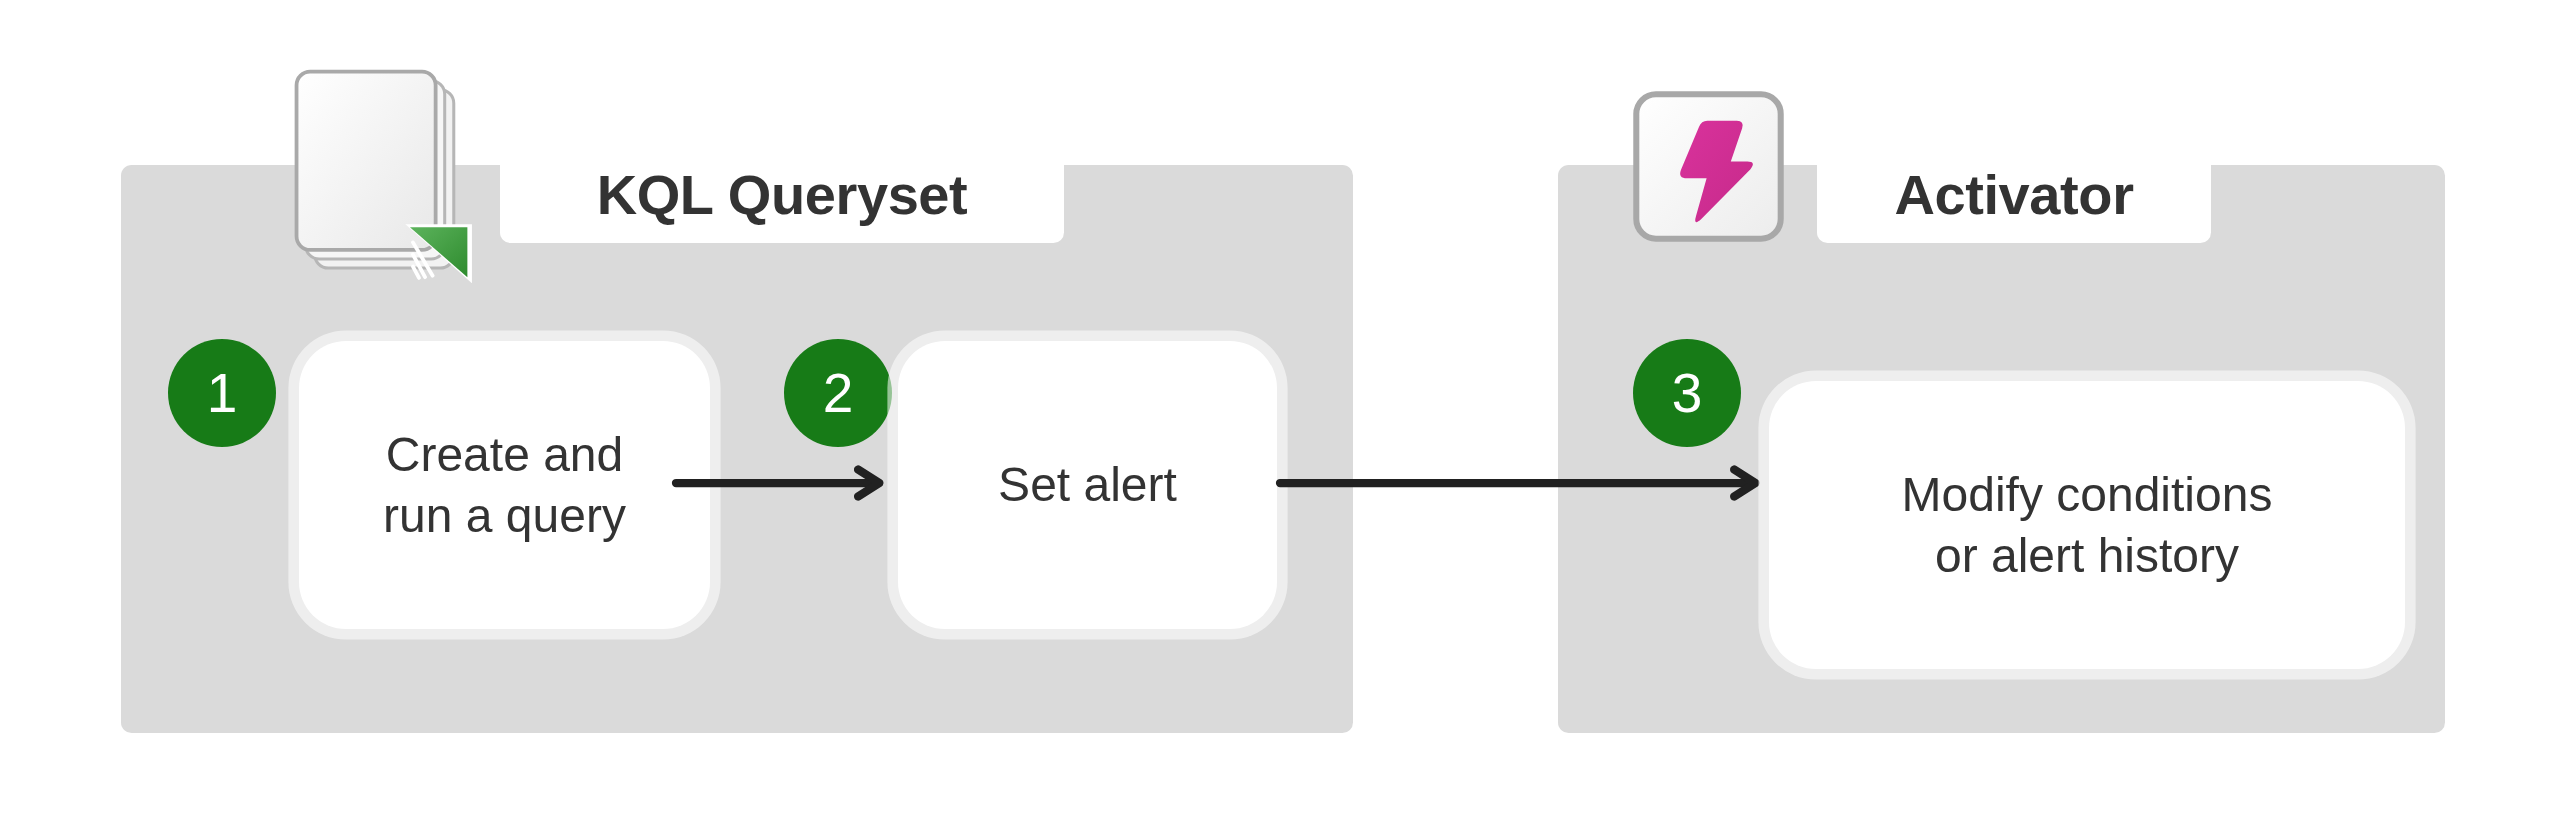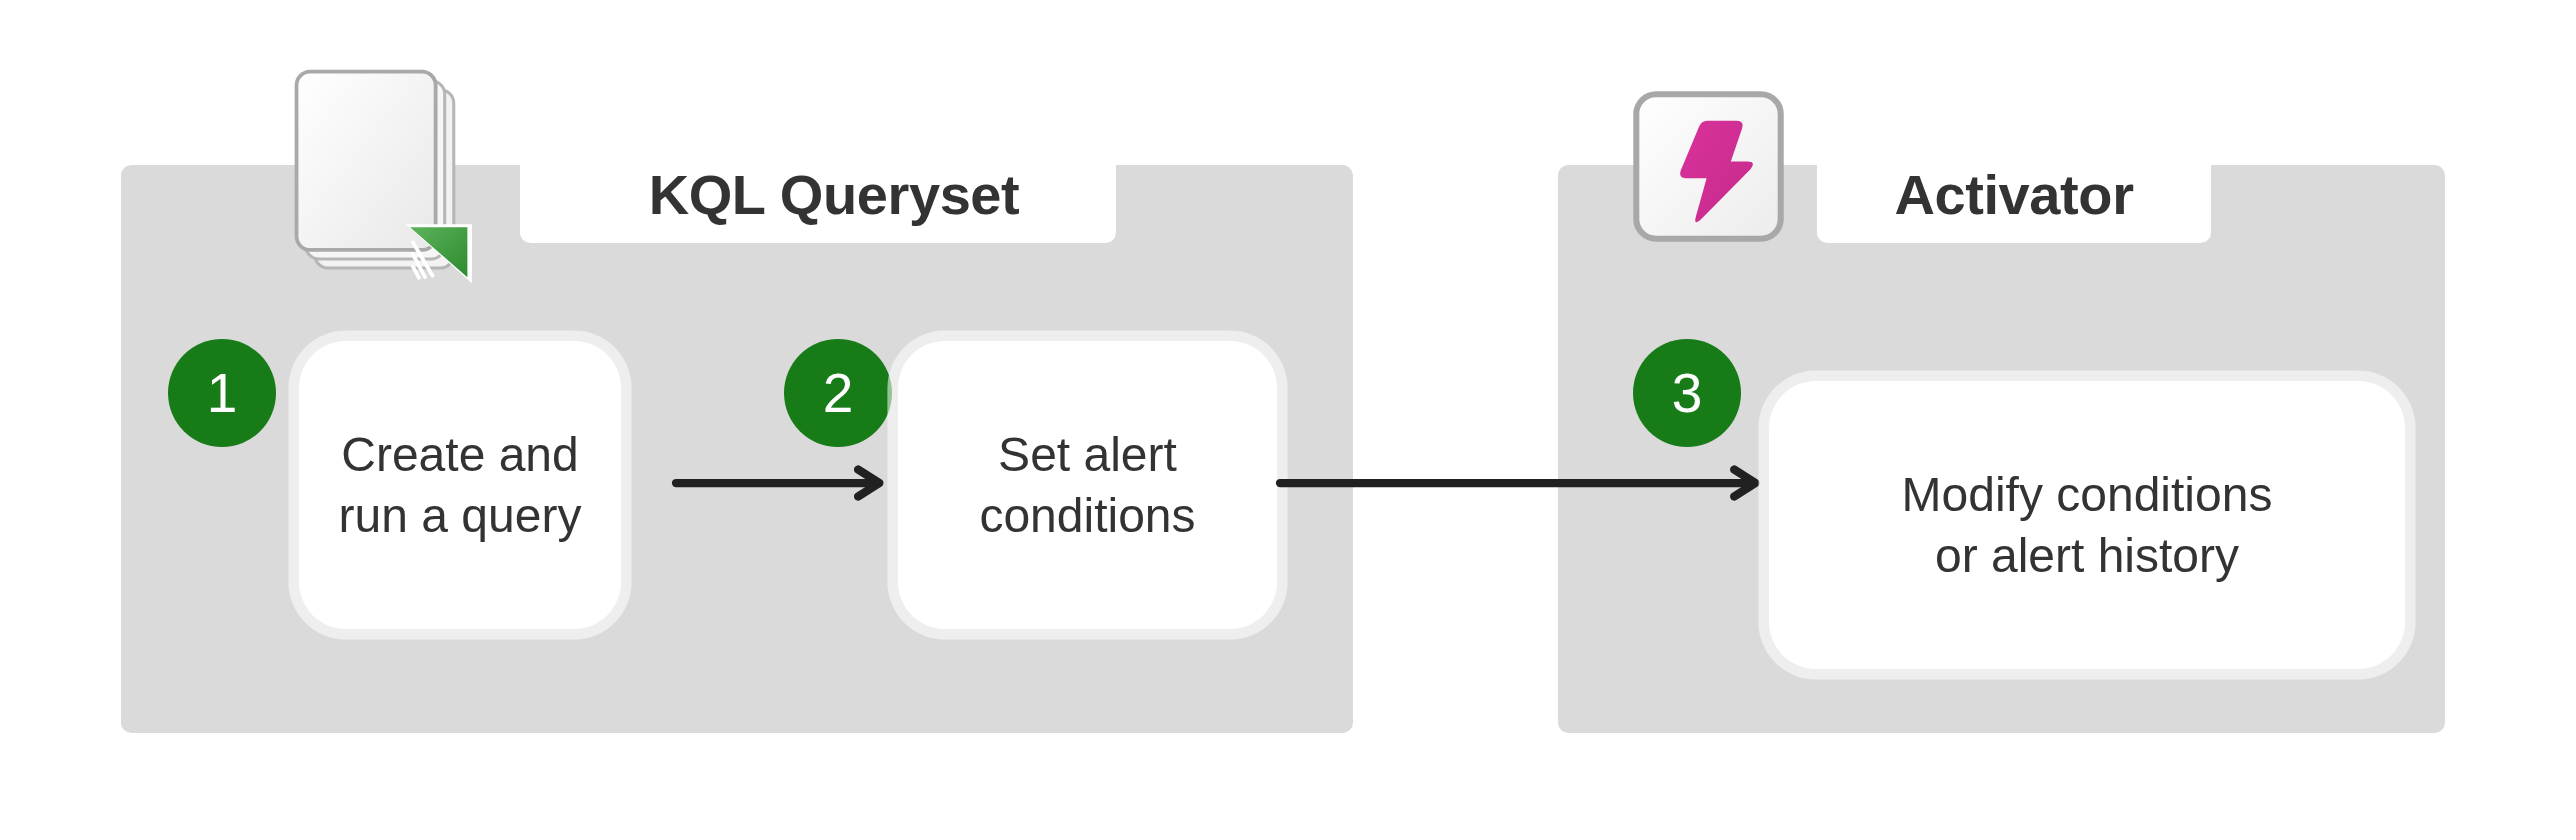--- a/index.html
+++ b/index.html
@@ -11,33 +11,33 @@
   
   .panel{position:absolute;background:#dadada;border-radius:10.6px;}
   #panel-kql{left:121px;top:165px;width:1232px;height:568px;}
   #panel-act{left:1558px;top:165px;width:887px;height:568px;}
 
   
   .grouptitle{position:absolute;background:#ffffff;border-radius:10.6px;
       display:flex;align-items:center;justify-content:center;
       font-size:56px;font-weight:bold;color:#333333;letter-spacing:-0.4px;
       white-space:nowrap;}
-  #title-kql{left:520px;top:145px;width:564px;height:98px;padding-left:32px;}
+  #title-kql{left:500px;top:145px;width:564px;height:98px;}
   #title-act{left:1817px;top:145px;width:394px;height:98px;text-align:right;}
 
   
   #icon-kql{position:absolute;left:292px;top:64px;width:189px;height:220px;}
   #icon-act{position:absolute;left:1631px;top:89px;width:155px;height:155px;}
 
   
   .card{position:absolute;background:#ffffff;border-radius:47px;
       box-shadow:0 0 0 10.6px rgba(255,255,255,0.55);
       display:flex;align-items:center;justify-content:center;text-align:center;}
   .card .ctext{font-size:48px;line-height:1.28;color:#333333;padding:0 16.7px;}
-  #card-1{left:299px;top:341px;width:322px;height:288px;}
+  #card-1{left:299px;top:341px;width:411px;height:288px;}
   #card-2{left:898px;top:341px;width:379px;height:288px;align-items:center;}
   #card-3{left:1769px;top:341px;width:636px;height:288px;margin-top:40px;}
 
   
   .badge{position:absolute;width:108px;height:108px;border-radius:50%;
       background:#177b17;color:#ffffff;font-size:55px;
       display:flex;align-items:center;justify-content:center;
       font-weight:400;}
   #badge-1{left:168px;top:339px;}
   #badge-2{left:784px;top:339px;}
@@ -107,21 +107,20 @@
       <polyline points="244,2 272,20 244,38" fill="none" stroke="#212121" stroke-width="11" stroke-linecap="round" stroke-linejoin="round"></polyline>
     </svg>
   </div>
 
   <div class="badge" id="badge-2">
     <span>2</span>
   </div>
   <div class="card" id="card-2">
     <div class="ctext">
       <span>Set alert</span><br>
-      <span>conditions</span>
     </div>
   </div>
 
   <div class="arrow" id="arrow-2">
     <svg viewBox="0 0 650 40" preserveAspectRatio="none" xmlns="http://www.w3.org/2000/svg">
       <line x1="4" y1="20" x2="622" y2="20" stroke="#212121" stroke-width="11" stroke-linecap="round"></line>
       <polyline points="604,2 632,20 604,38" fill="none" stroke="#212121" stroke-width="11" stroke-linecap="round" stroke-linejoin="round"></polyline>
     </svg>
   </div>
 

